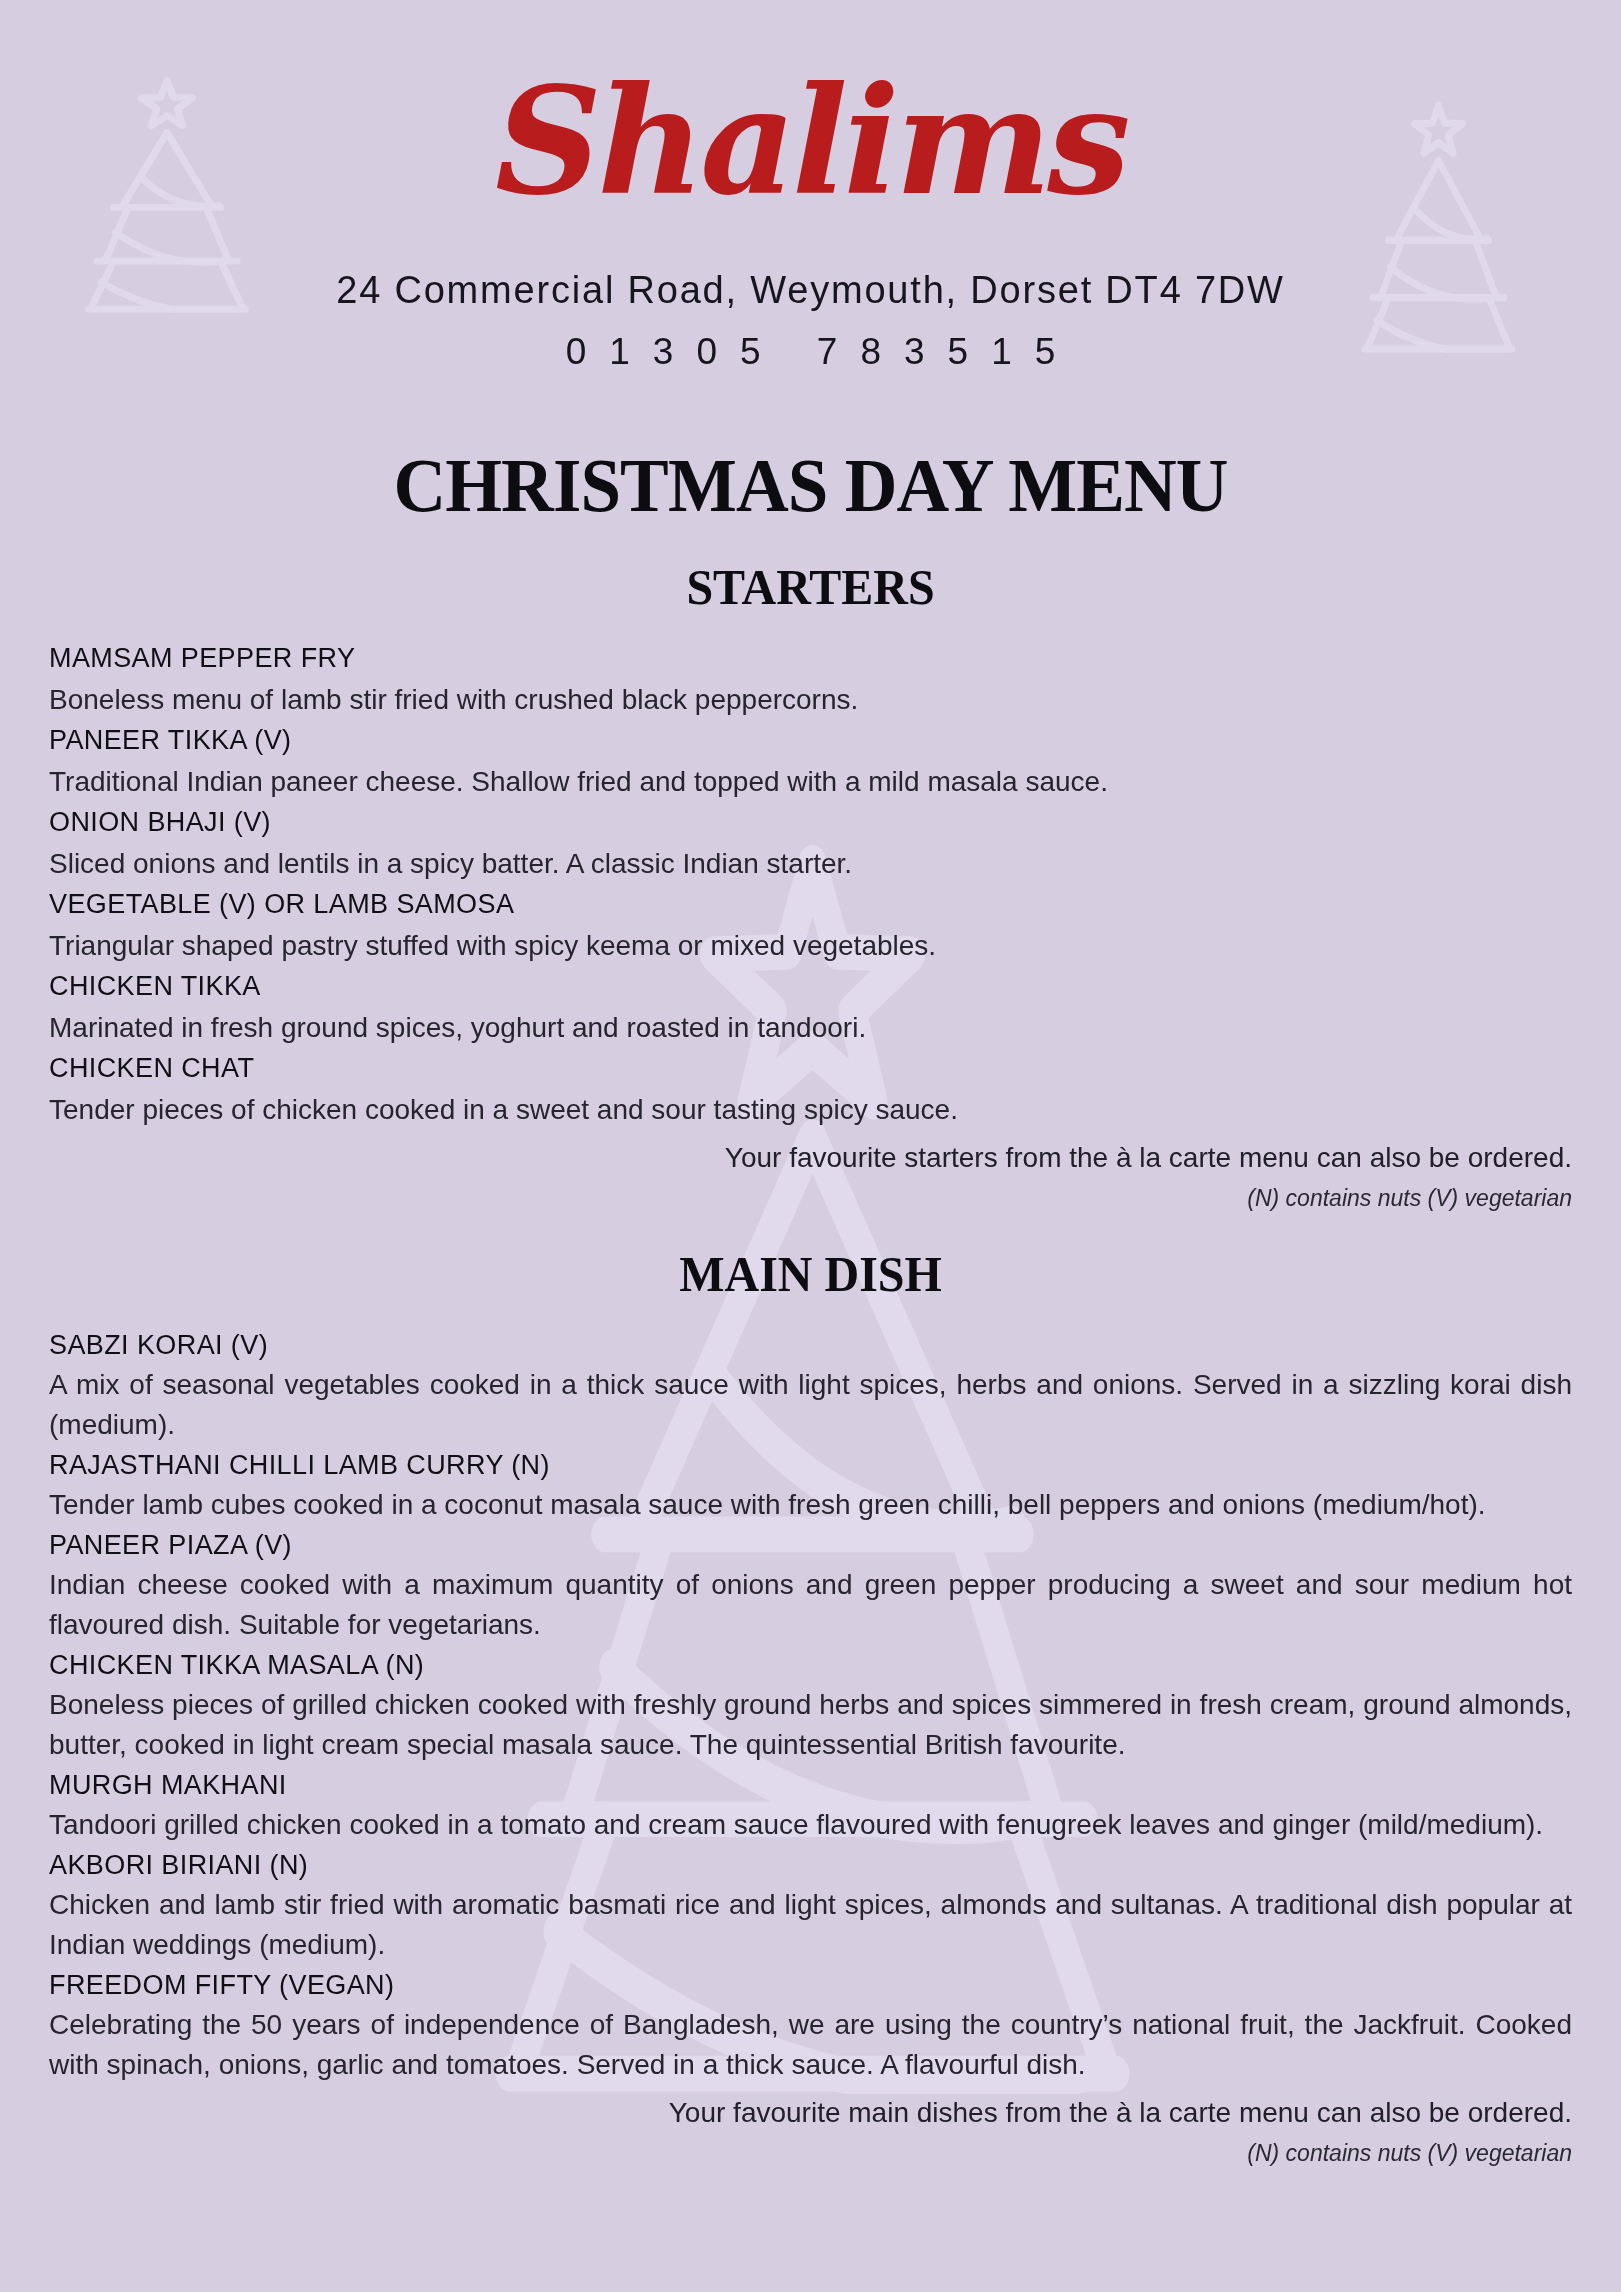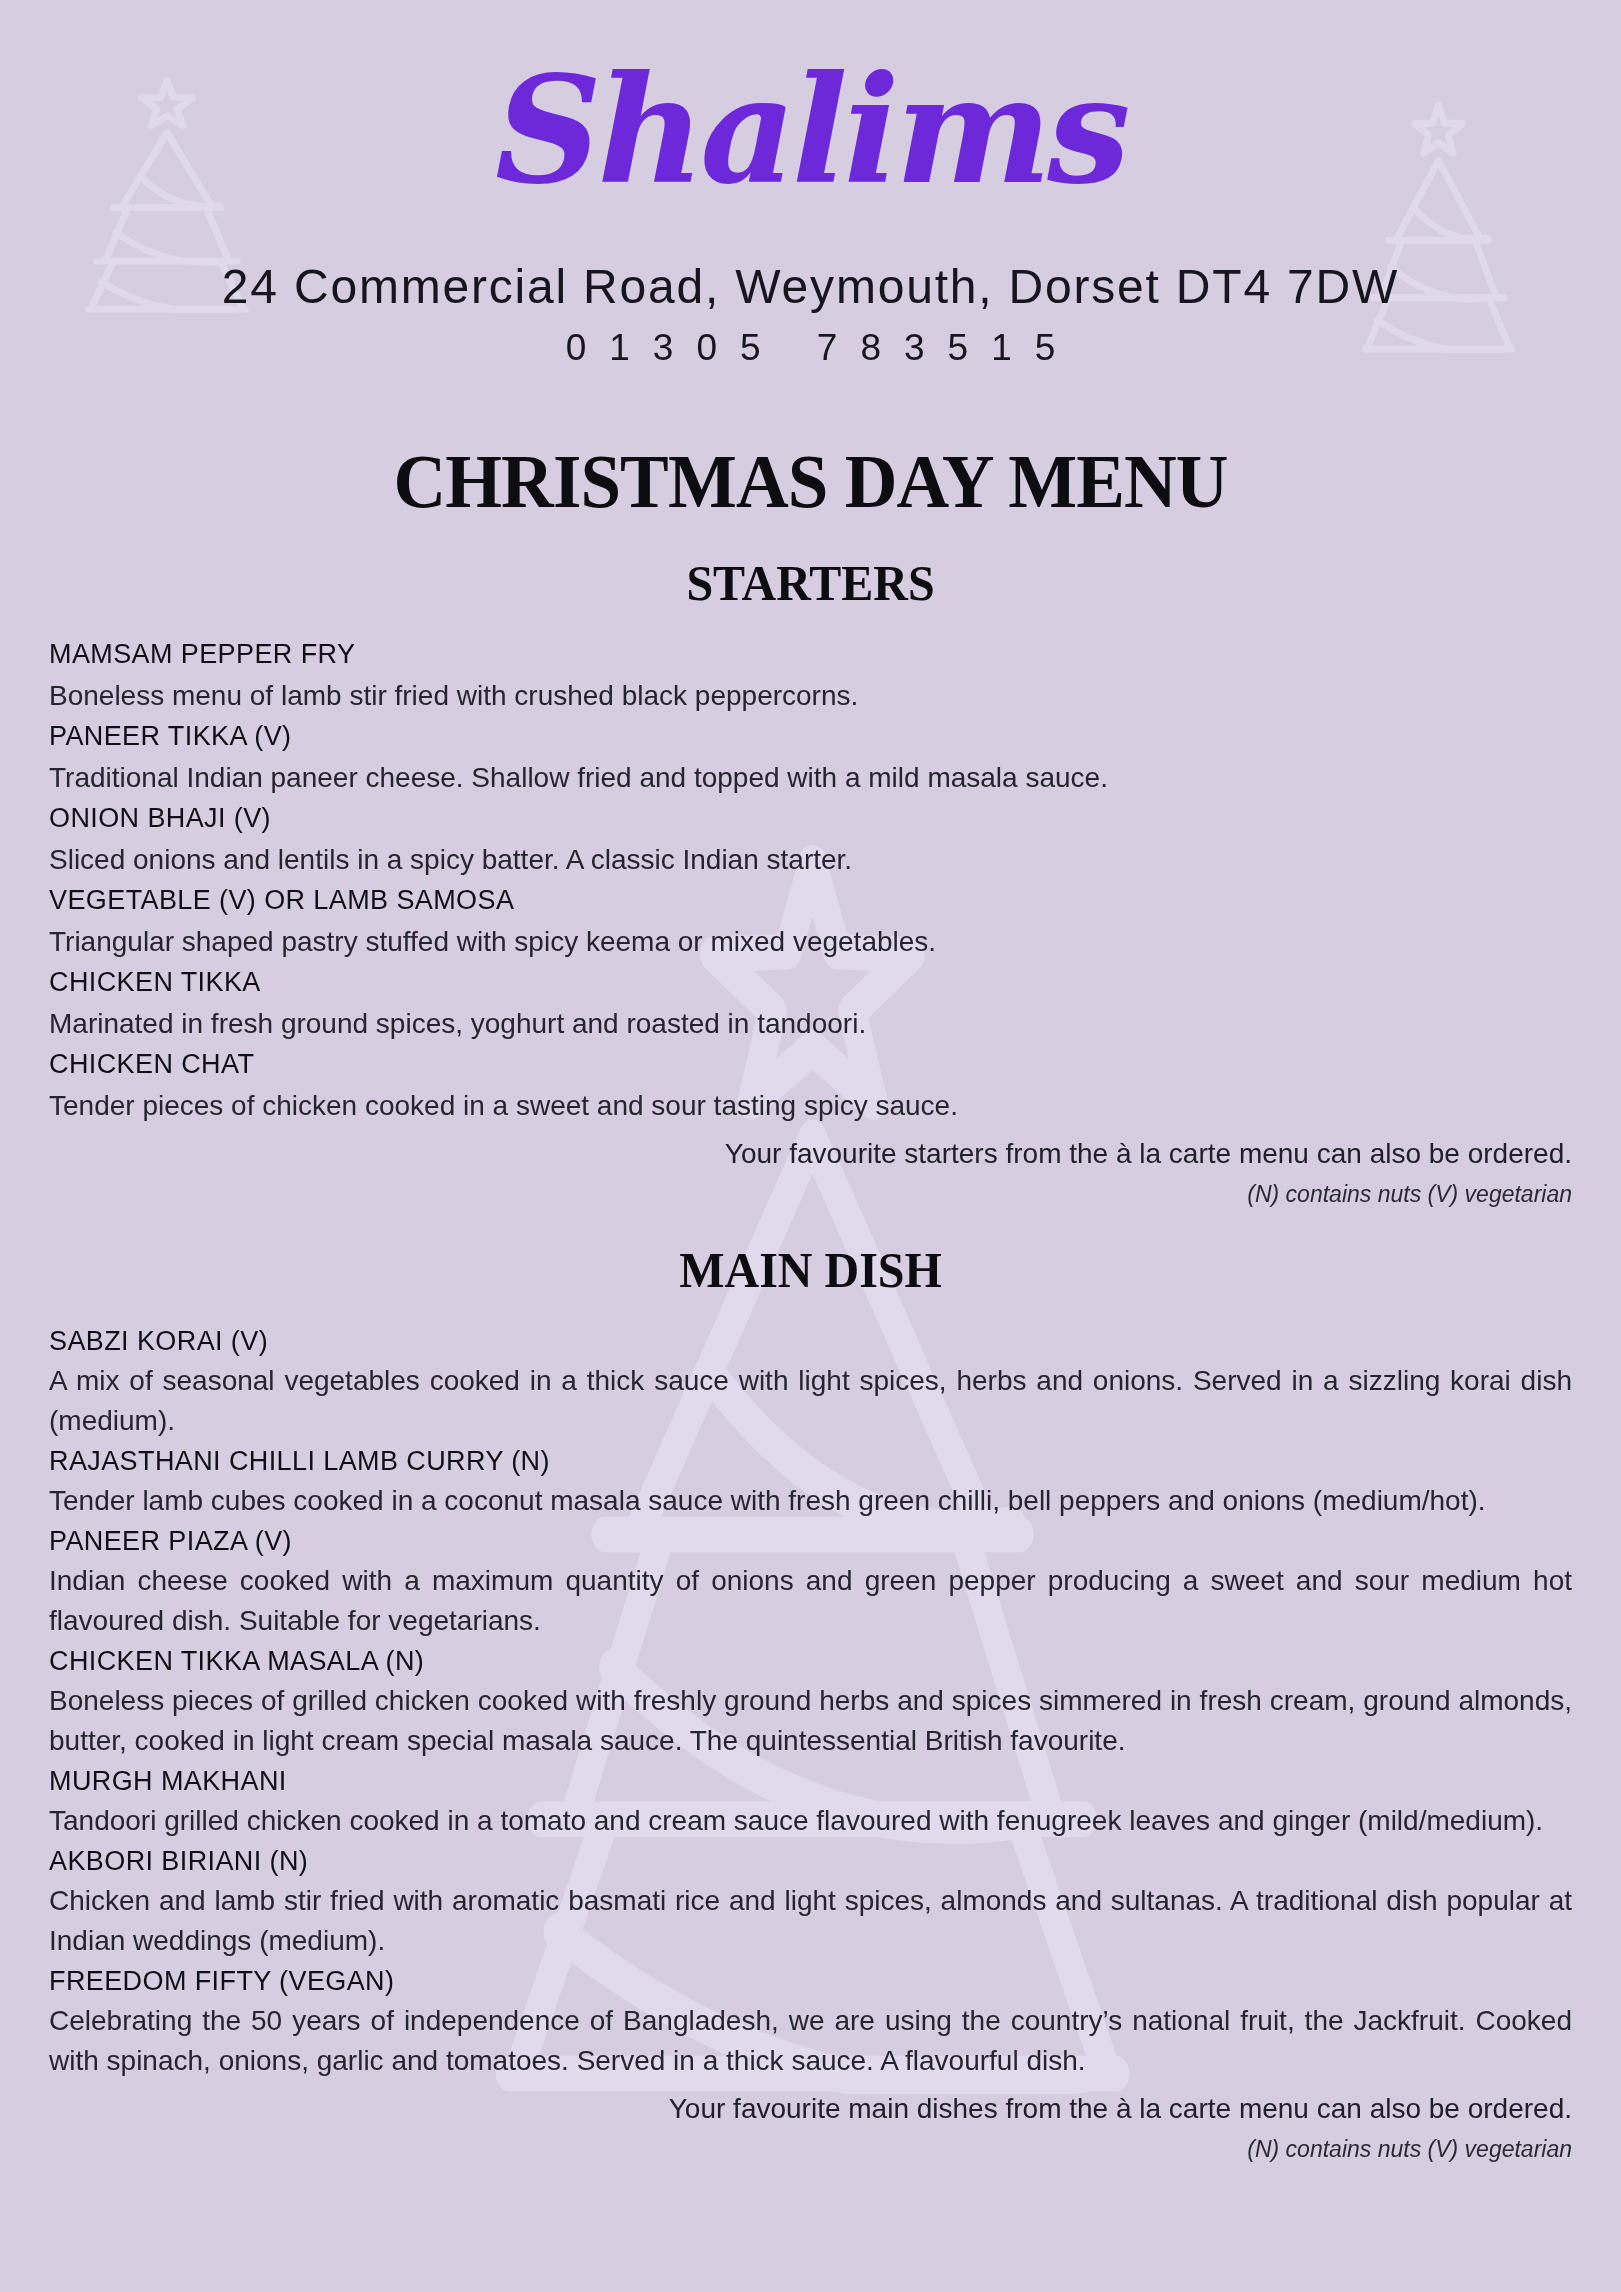--- a/index.html
+++ b/index.html
@@ -15,25 +15,25 @@
   .wm-left  { left:64px;  top:73px;  width:206px; height:240px; }
   .wm-right { left:1342px; top:97px; width:193px; height:256px; }
   .wm-center{ left:414px; top:822px; width:797px; height:1272px; opacity:.85; }
   .content { position:relative; z-index:1; padding:0 49px; }
 
   .logo {
     font-family:"DejaVu Serif", serif;
     font-style:italic; font-weight:700;
     font-size:148px; line-height:233px;
     text-align:center; letter-spacing:-4.5px;
-    padding-top:14px; color:#6d28d9;
+    padding-top:25px; color:#b91c1c;
   }
   .address {
-    text-align:center; font-size:48px; letter-spacing:1.8px;
-    line-height:43px; margin-top:18px; color:#17151d;
+    text-align:center; font-size:38px; letter-spacing:1.8px;
+    line-height:43px; margin-top:11px; color:#17151d;
   }
   .phone {
     text-align:center; font-size:37px; font-weight:400;
     letter-spacing:23px; text-indent:23px;
     line-height:43px; margin-top:18px; color:#17151d;
   }
   .menu-title {
     font-family:"Liberation Serif", serif; font-weight:700;
     font-size:73px; line-height:86px; letter-spacing:-0.9px;
     text-align:center; margin:70px 0 0 0; color:#0d0c10;

